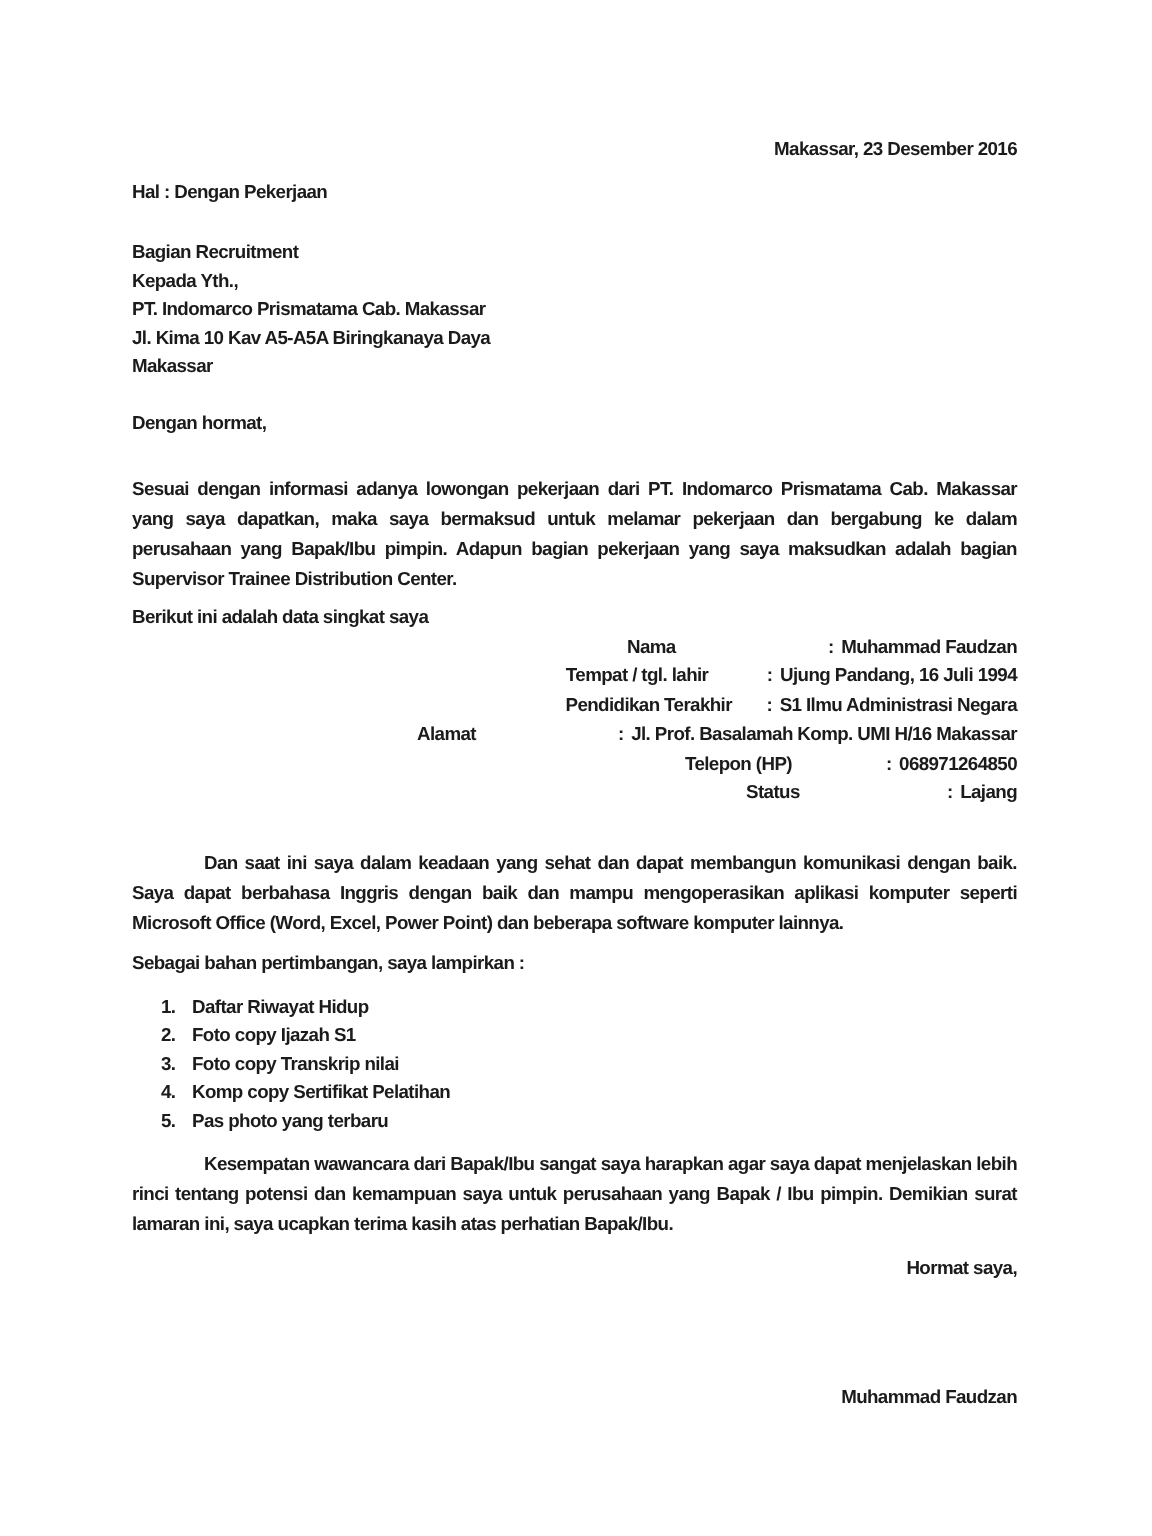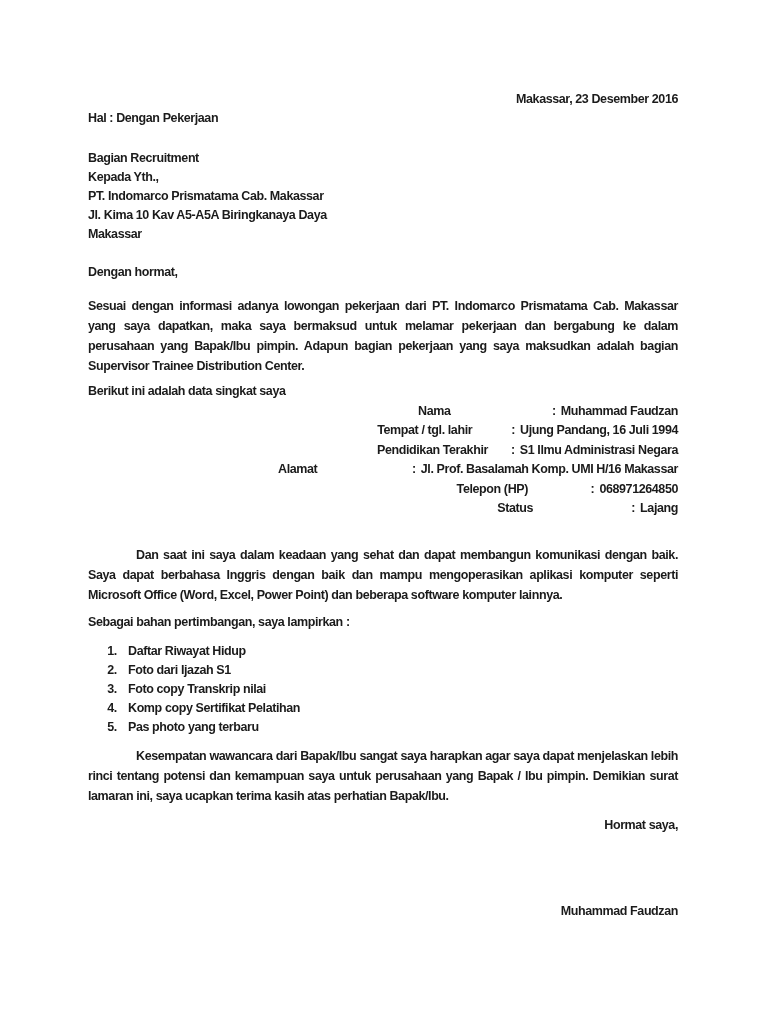--- a/index.html
+++ b/index.html
@@ -13,24 +13,24 @@
     font-family: "Liberation Sans", sans-serif;
     font-weight: 600;
     font-size: 12.5px;
     letter-spacing: -0.4px;
     color: #1b1b1b;
     line-height: 19px;
     overflow: hidden;
   }
   .right { text-align: right; }
   p { margin: 0; }
-  .date-line { }
+  .date-line { margin-bottom: 10px; }
   .subject-line { margin-bottom: 21px; }
   .recipient { margin-bottom: 19px; }
-  .opening { margin-bottom: 14px; }
+  .opening { margin-bottom: 24px; }
   .para { text-align: justify; line-height: 20px; }
   .p-intro { margin-bottom: 6px; }
   .bio { line-height: 19.5px; margin-bottom: 26px; }
   .bio-row { display: flex; justify-content: flex-end; }
   .bio-label { width: 134px; flex: 0 0 auto; }
   .bio-colon { flex: 0 0 auto; }
   .bio-value { margin-left: 5px; }
   .p-skills { text-indent: 48px; margin-bottom: 8px; }
   .attach-intro { margin-bottom: 10px; }
   ol.attachments {
@@ -97,21 +97,21 @@
       <span class="bio-value">Lajang</span>
     </div>
   </div>
 
   <p class="para p-skills">Dan saat ini saya dalam keadaan yang sehat dan dapat membangun komunikasi dengan baik. Saya dapat berbahasa Inggris dengan baik dan mampu mengoperasikan aplikasi komputer seperti Microsoft Office (Word, Excel, Power Point) dan beberapa software komputer lainnya.</p>
 
   <p class="attach-intro">Sebagai bahan pertimbangan, saya lampirkan :</p>
 
   <ol class="attachments">
     <li>Daftar Riwayat Hidup</li>
-    <li>Foto dari Ijazah S1</li>
+    <li>Foto copy Ijazah S1</li>
     <li>Foto copy Transkrip nilai</li>
     <li>Komp copy Sertifikat Pelatihan</li>
     <li>Pas photo yang terbaru</li>
   </ol>
 
   <p class="para p-closing">Kesempatan wawancara dari Bapak/Ibu sangat saya harapkan agar saya dapat menjelaskan lebih rinci tentang potensi dan kemampuan saya untuk perusahaan yang Bapak / Ibu pimpin. Demikian surat lamaran ini, saya ucapkan terima kasih atas perhatian Bapak/Ibu.</p>
 
   <p class="right signoff">Hormat saya,</p>
 
   <p class="right">Muhammad Faudzan</p>

